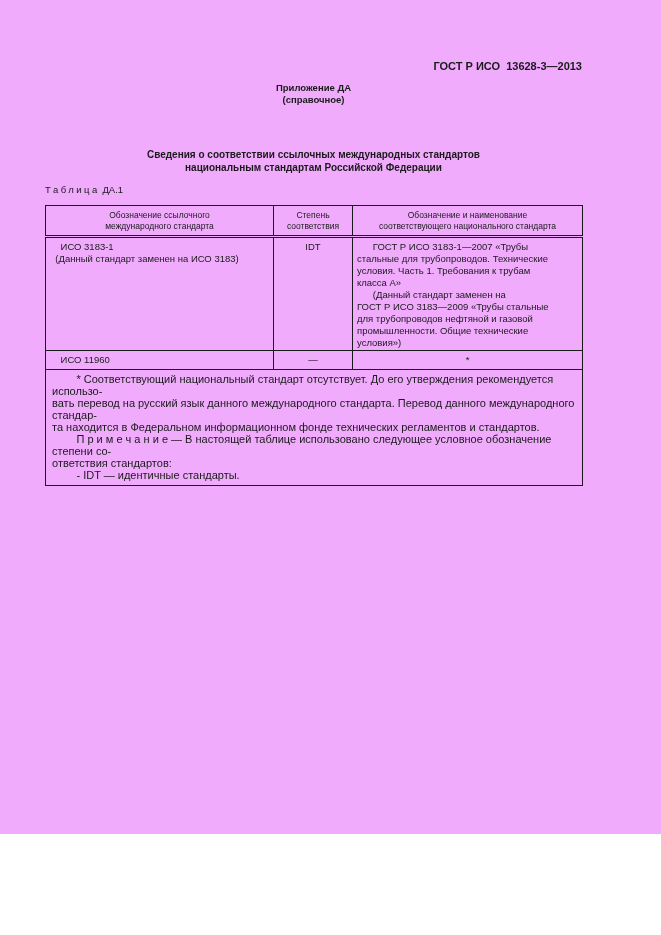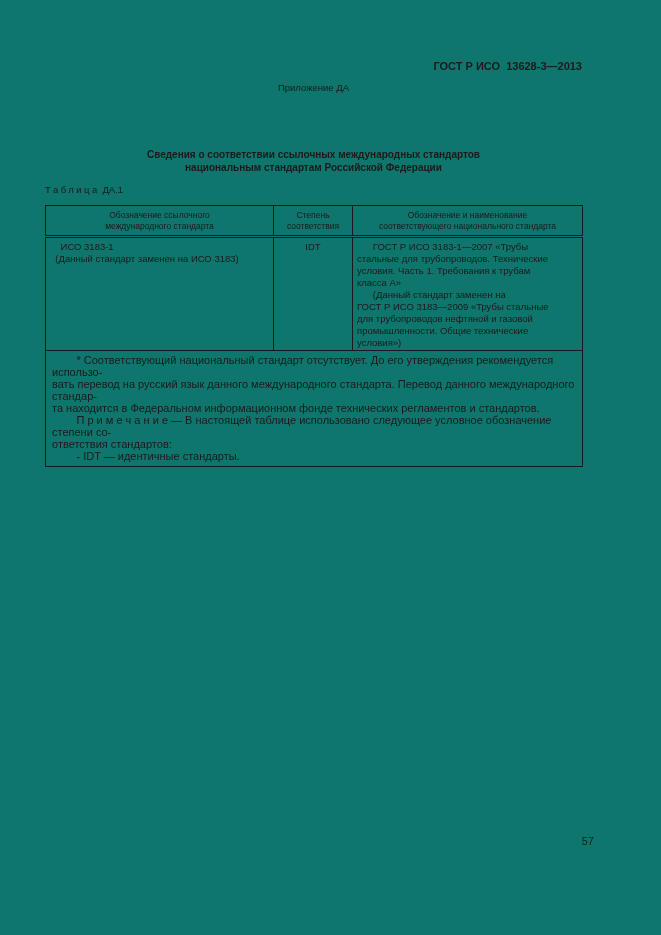--- a/index.html
+++ b/index.html
@@ -4,42 +4,42 @@
 <style>
   html, body { margin: 0; padding: 0; }
   body {
     width: 661px; height: 935px;
     background: #ffffff;
     font-family: "Liberation Sans", sans-serif;
     color: #1a1a1a;
   }
   .page {
     position: relative;
-    width: 661px; height: 935px;
-    background: #0f766e;
+    width: 661px; height: 834px;
+    background: #f0abfc;
     overflow: hidden;
   }
   .content {
     position: absolute;
     left: 45px; top: 0;
     width: 537px;
   }
   .gost-header {
     position: absolute;
     top: 60px; left: 0; width: 537px;
     text-align: right;
     font-weight: bold;
     font-size: 11px;
     white-space: pre;
   }
   .annex {
     position: absolute;
     top: 82px; left: 0; width: 537px;
     text-align: center;
-    font-weight: normal;
+    font-weight: bold;
     font-size: 9.5px;
     line-height: 12px;
   }
   .doc-title {
     position: absolute;
     top: 148px; left: 0; width: 537px;
     text-align: center;
     font-weight: bold;
     font-size: 10px;
     line-height: 13px;
@@ -106,20 +106,21 @@
 </head>
 <body>
 
 <div class="page">
   <div class="content">
 
     <div class="gost-header">ГОСТ Р ИСО  13628-3—2013</div>
 
     <div class="annex">
       <div>Приложение ДА</div>
+      <div>(справочное)</div>
     </div>
 
     <div class="doc-title">Сведения о соответствии ссылочных международных стандартов
 национальным стандартам Российской Федерации</div>
 
     <div class="table-caption">
       <span class="spaced">Таблица</span>
       <span>ДА.1</span>
     </div>
 
@@ -147,20 +148,25 @@
 стальные для трубопроводов. Технические
 условия. Часть 1. Требования к трубам
 класса А»
       (Данный стандарт заменен на
 ГОСТ Р ИСО 3183—2009 «Трубы стальные
 для трубопроводов нефтяной и газовой
 промышленности. Общие технические
 условия»)</td>
         </tr>
 
+        <tr class="body r2">
+          <td>    ИСО 11960</td>
+          <td class="degree">—</td>
+          <td class="star">*</td>
+        </tr>
 
 
         <tr class="footnote-row">
           <td colspan="3">        * Соответствующий национальный стандарт отсутствует. До его утверждения рекомендуется использо-
 вать перевод на русский язык данного международного стандарта. Перевод данного международного стандар-
 та находится в Федеральном информационном фонде технических регламентов и стандартов.
         П р и м е ч а н и е — В настоящей таблице использовано следующее условное обозначение степени со-
 ответствия стандартов:
         - IDT — идентичные стандарты.</td>
         </tr>

